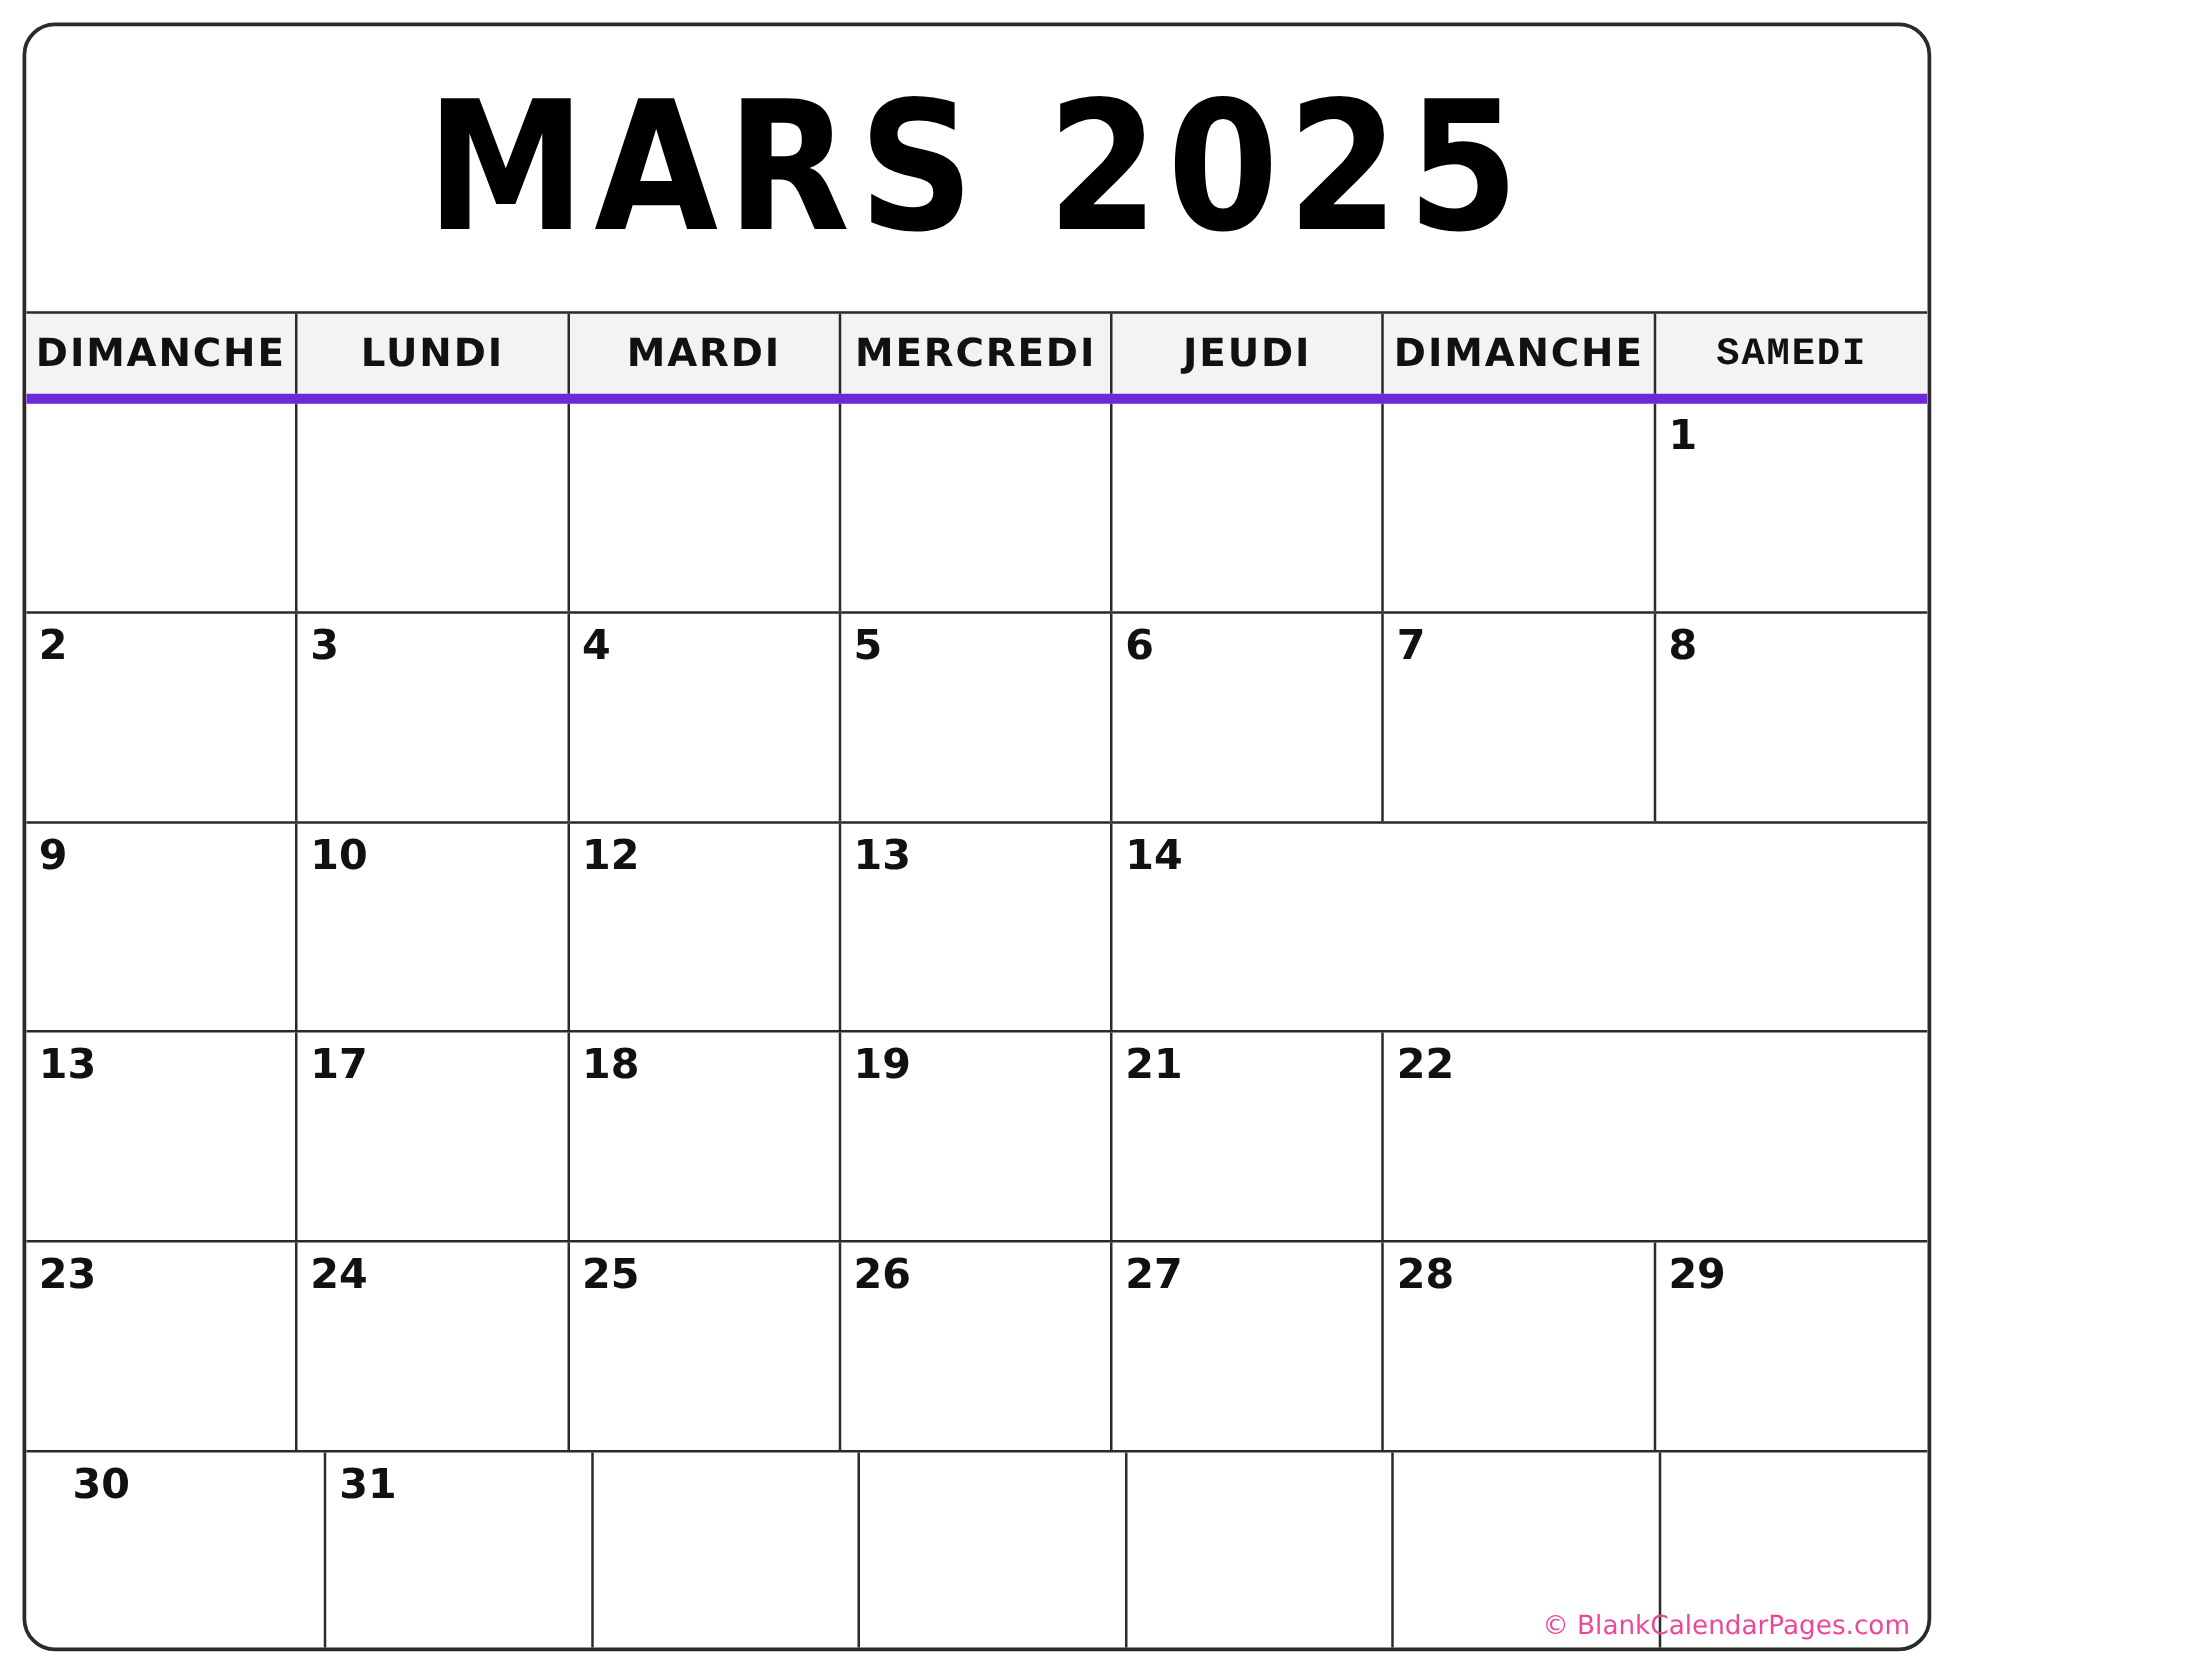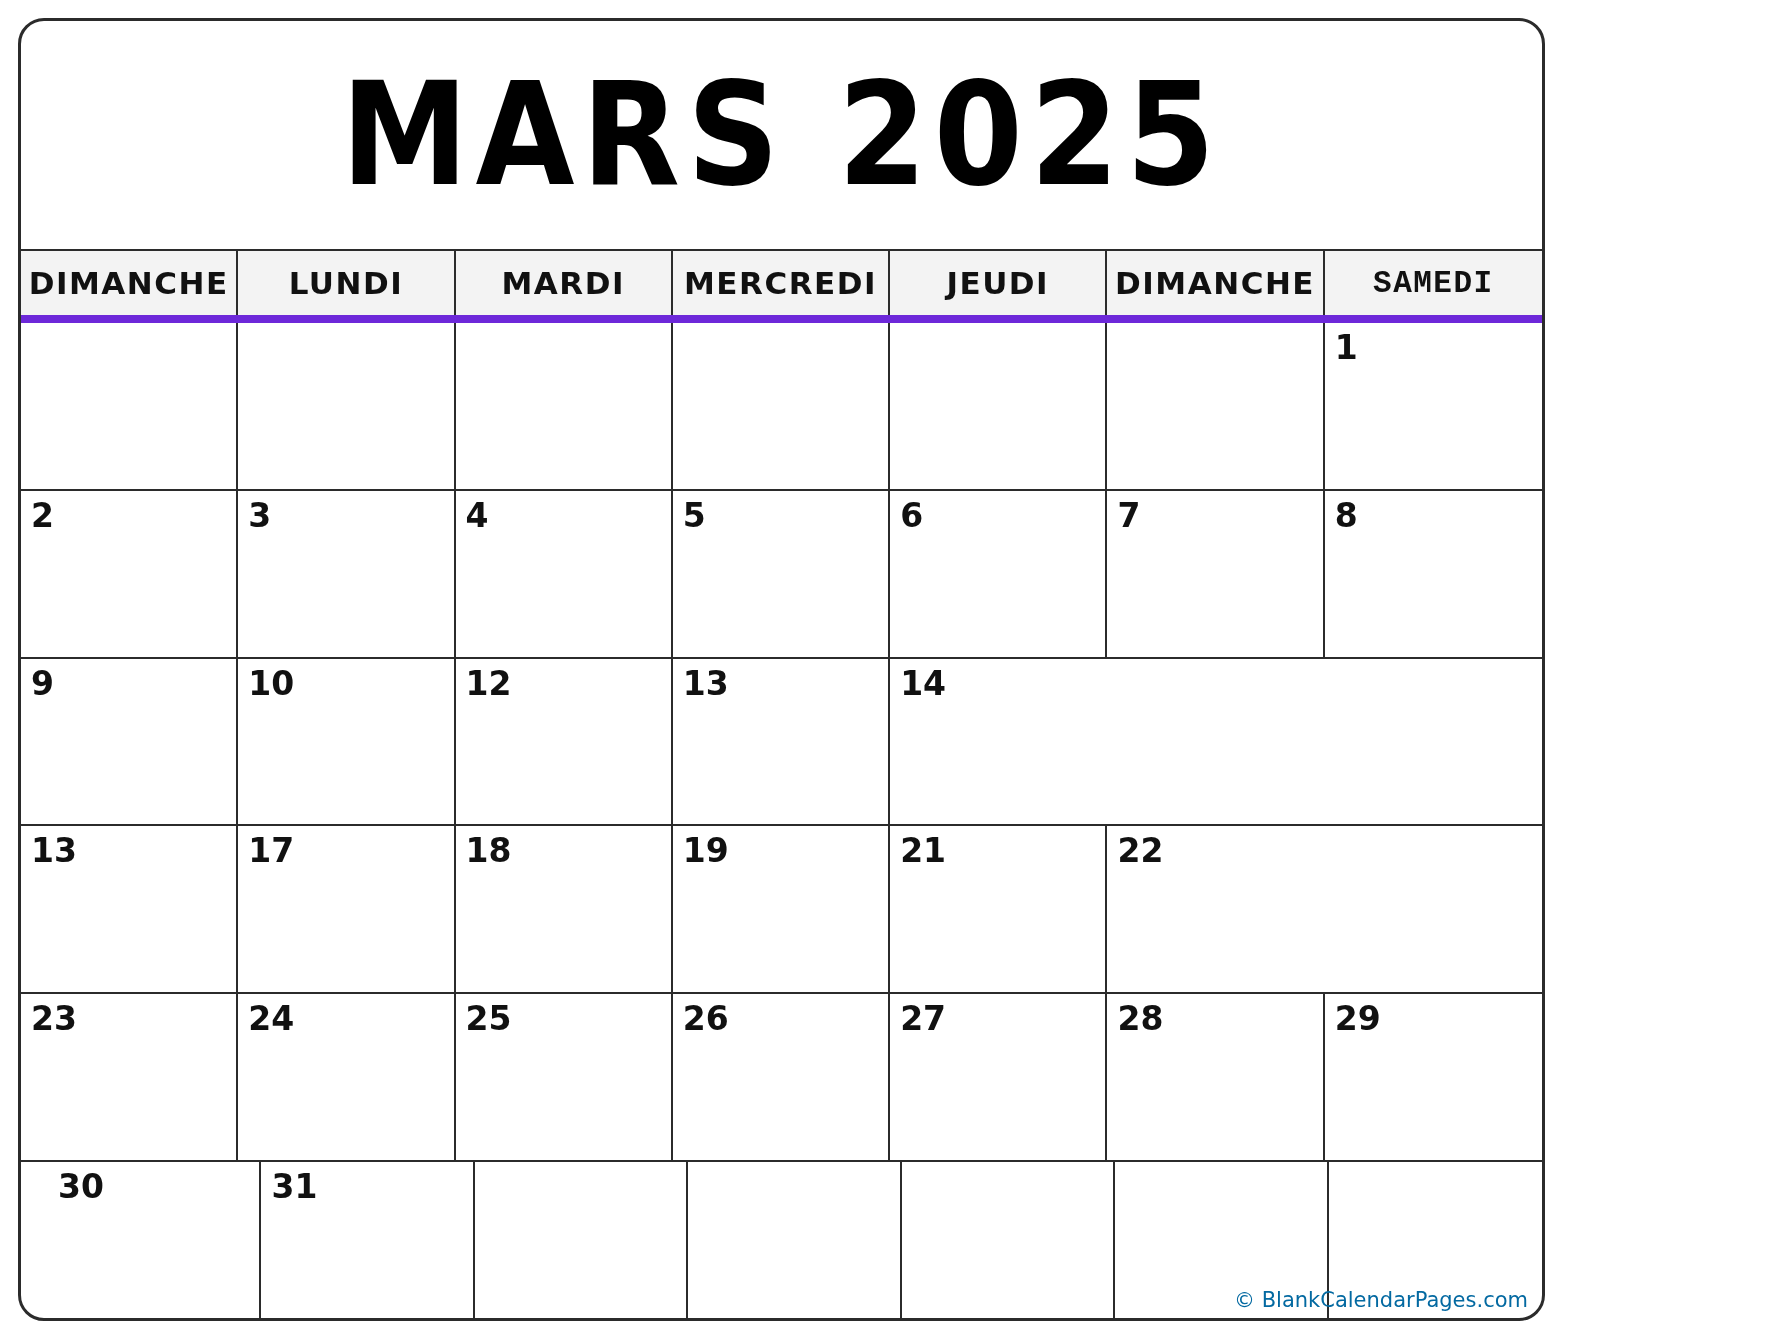--- a/index.html
+++ b/index.html
@@ -119,21 +119,21 @@
   .day-number:empty {
     display: none;
   }
 
   .footer-credit {
     position: absolute;
     right: 14px;
     bottom: 6px;
     font-size: 21px;
     font-family: "DejaVu Sans", sans-serif;
-    color: #0369a1;
+    color: #ec4899;
     white-space: nowrap;
   }
 </style>
 </head>
 <body>
 
 <div class="calendar-page">
   <div class="calendar-frame">
 
     <div class="title-bar">

